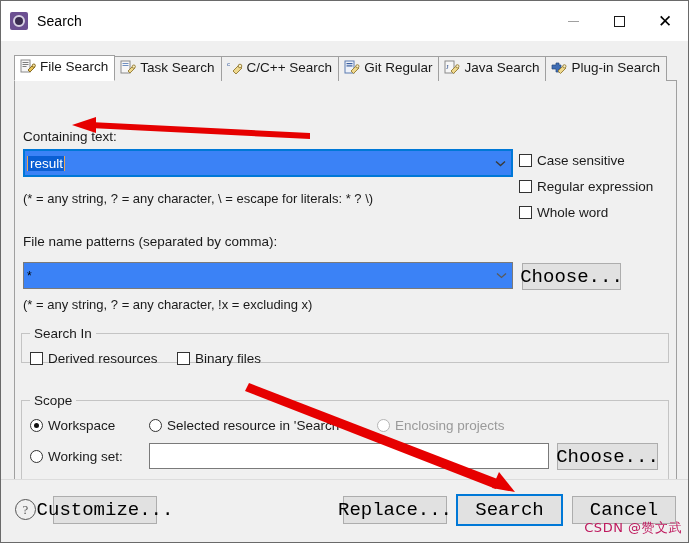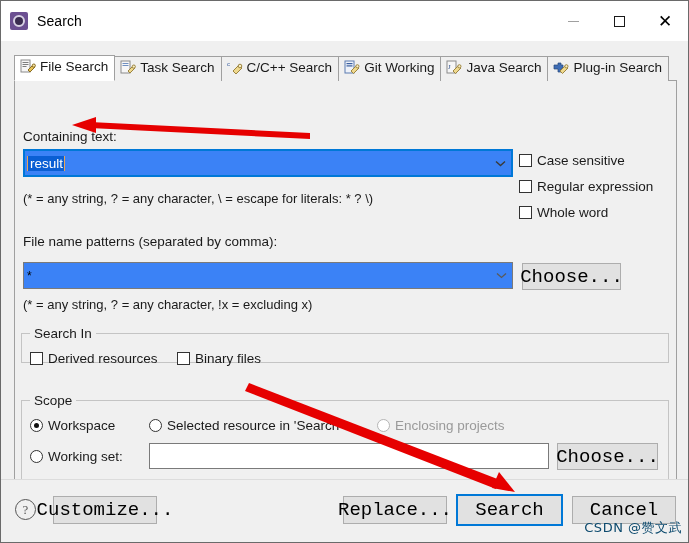--- a/index.html
+++ b/index.html
@@ -300,21 +300,21 @@
     align-items: center;
     justify-content: center;
     font-family: "Liberation Serif", serif;
   }
 
   
   .watermark {
     position: absolute;
     right: 6px; bottom: 5px;
     font-size: 13px;
-    color: #0c4a6e;
+    color: #be185d;
     font-family: "DejaVu Sans", sans-serif;
     letter-spacing: .5px;
     white-space: nowrap;
   }
 
   
   .arrows {
     position: absolute;
     left: 0; top: 0;
     width: 689px; height: 543px;
@@ -390,21 +390,21 @@
       <div class="tab">
         <span class="tab-icon">
           <svg width="16" height="15" viewBox="0 0 16 15">
             <rect x="1" y="1" width="9" height="12" fill="#eef2f9" stroke="#5b7bb0"></rect>
             <rect x="2.5" y="3" width="6" height="1.2" fill="#3a5fa0"></rect>
             <rect x="2.5" y="5.3" width="6" height="1.2" fill="#3a5fa0"></rect>
             <path d="M7 11 L12.5 5.5 L15 8 L9.5 13.5 Z" fill="#efd98e" stroke="#9c8440"></path>
             <circle cx="13.4" cy="6.3" r="1.6" fill="#f7eec4" stroke="#9c8440"></circle>
           </svg>
         </span>
-        <span>Git Working</span>
+        <span>Git Regular</span>
       </div>
 
       <div class="tab">
         <span class="tab-icon">
           <svg width="16" height="15" viewBox="0 0 16 15">
             <rect x="1" y="1" width="9" height="12" fill="#f6f6f6" stroke="#8a8a8a"></rect>
             <text x="2" y="9" font-size="7" fill="#2b4b8a" font-family="Liberation Serif, serif">J</text>
             <path d="M7 11 L12.5 5.5 L15 8 L9.5 13.5 Z" fill="#efd98e" stroke="#9c8440"></path>
             <circle cx="13.4" cy="6.3" r="1.6" fill="#f7eec4" stroke="#9c8440"></circle>
           </svg>

